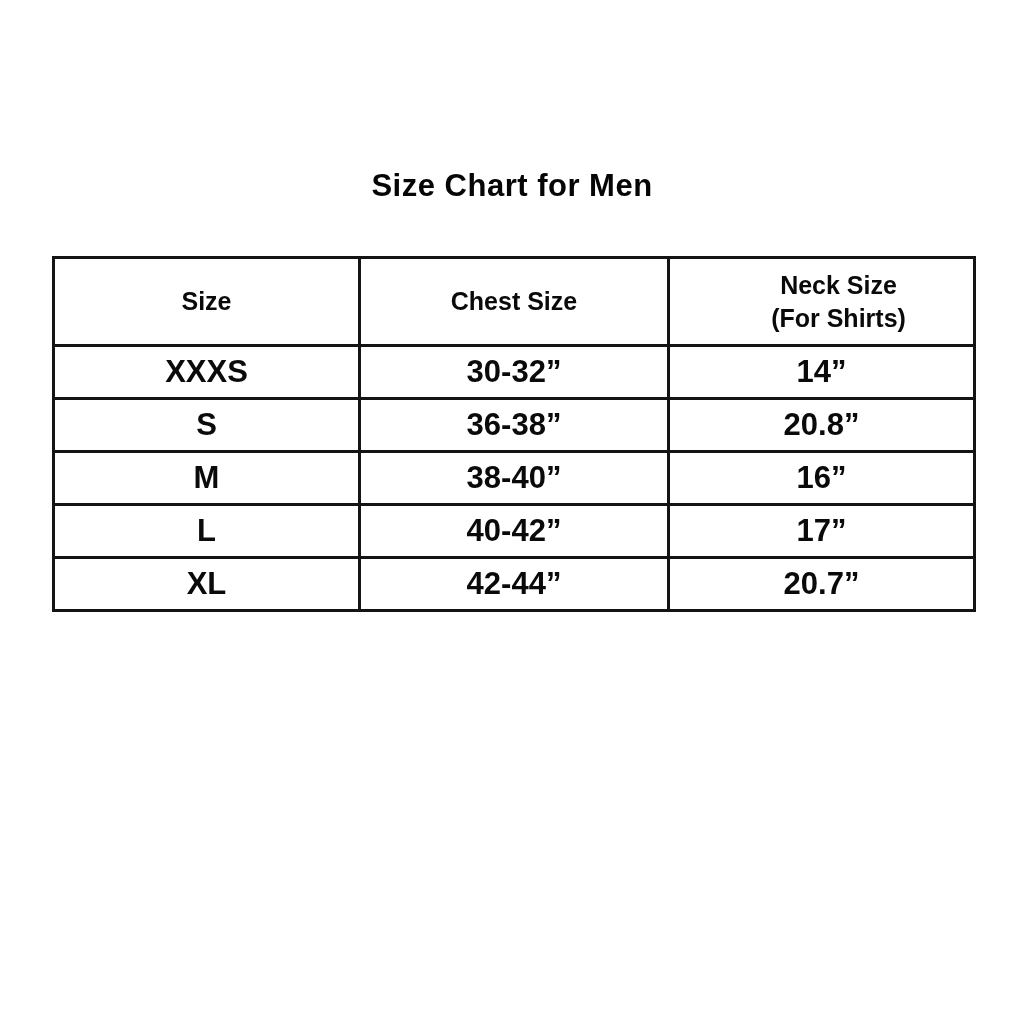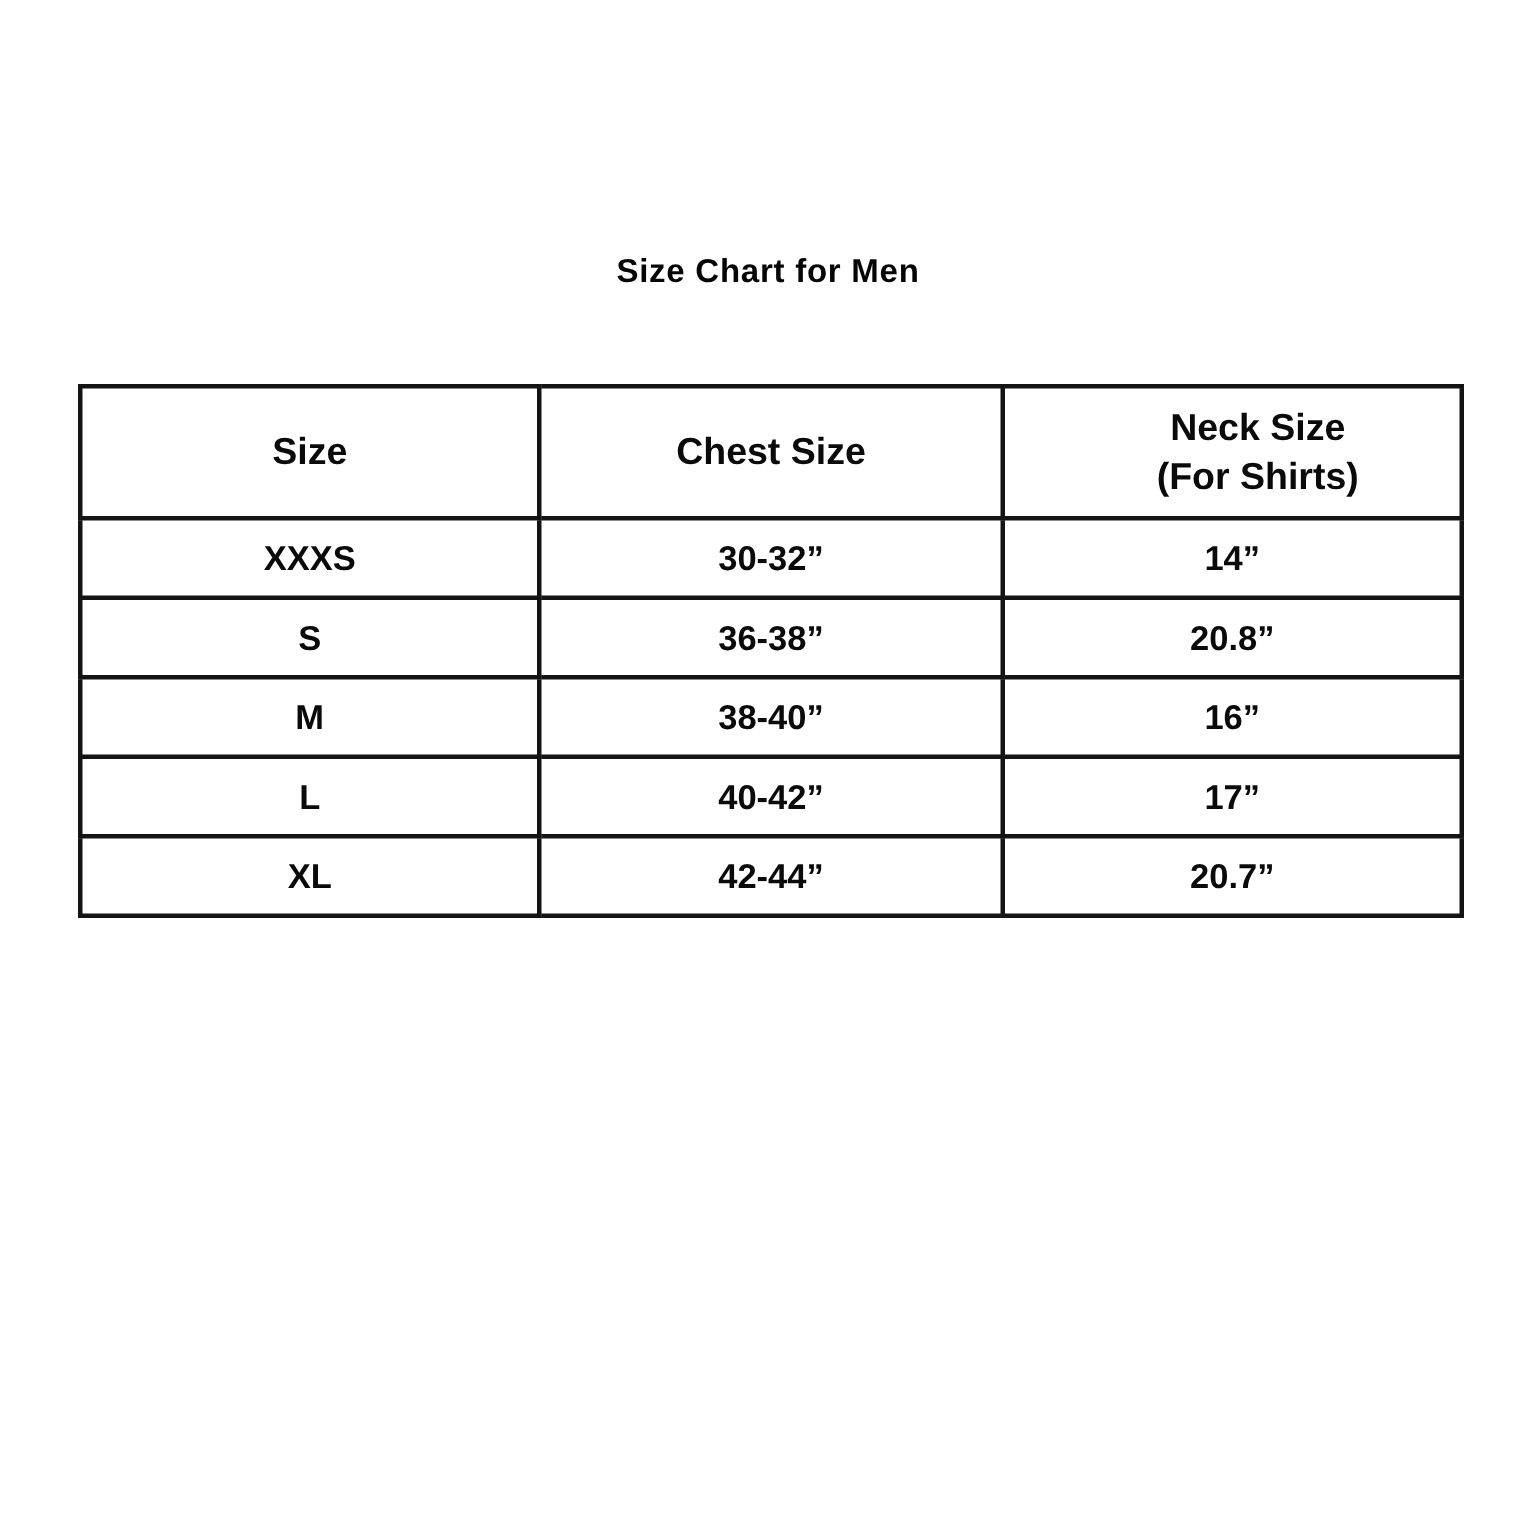--- a/index.html
+++ b/index.html
@@ -15,21 +15,21 @@
       background: #ffffff;
       overflow: hidden;
     }
     .title {
       position: absolute;
       top: 168px;
       left: 0;
       width: 100%;
       margin: 0;
       text-align: center;
-      font-size: 22px;
+      font-size: 31px;
       font-weight: bold;
       color: #050505;
       letter-spacing: 0.5px;
     }
     table.size-table {
       position: absolute;
       left: 52px;
       top: 244px;
       width: 921px;
       border-collapse: collapse;
@@ -46,21 +46,21 @@
       color: #0a0a0a;
       padding: 0;
     }
     table.size-table thead th {
       height: 85px;
       font-size: 25px;
       line-height: 1.3;
     }
     table.size-table tbody td {
       height: 50px;
-      font-size: 23px;
+      font-size: 31px;
     }
     .hdr-line {
       display: block;
       padding-left: 34px;
     }
   </style>
 </head>
 <body>
 
 <div class="page">

